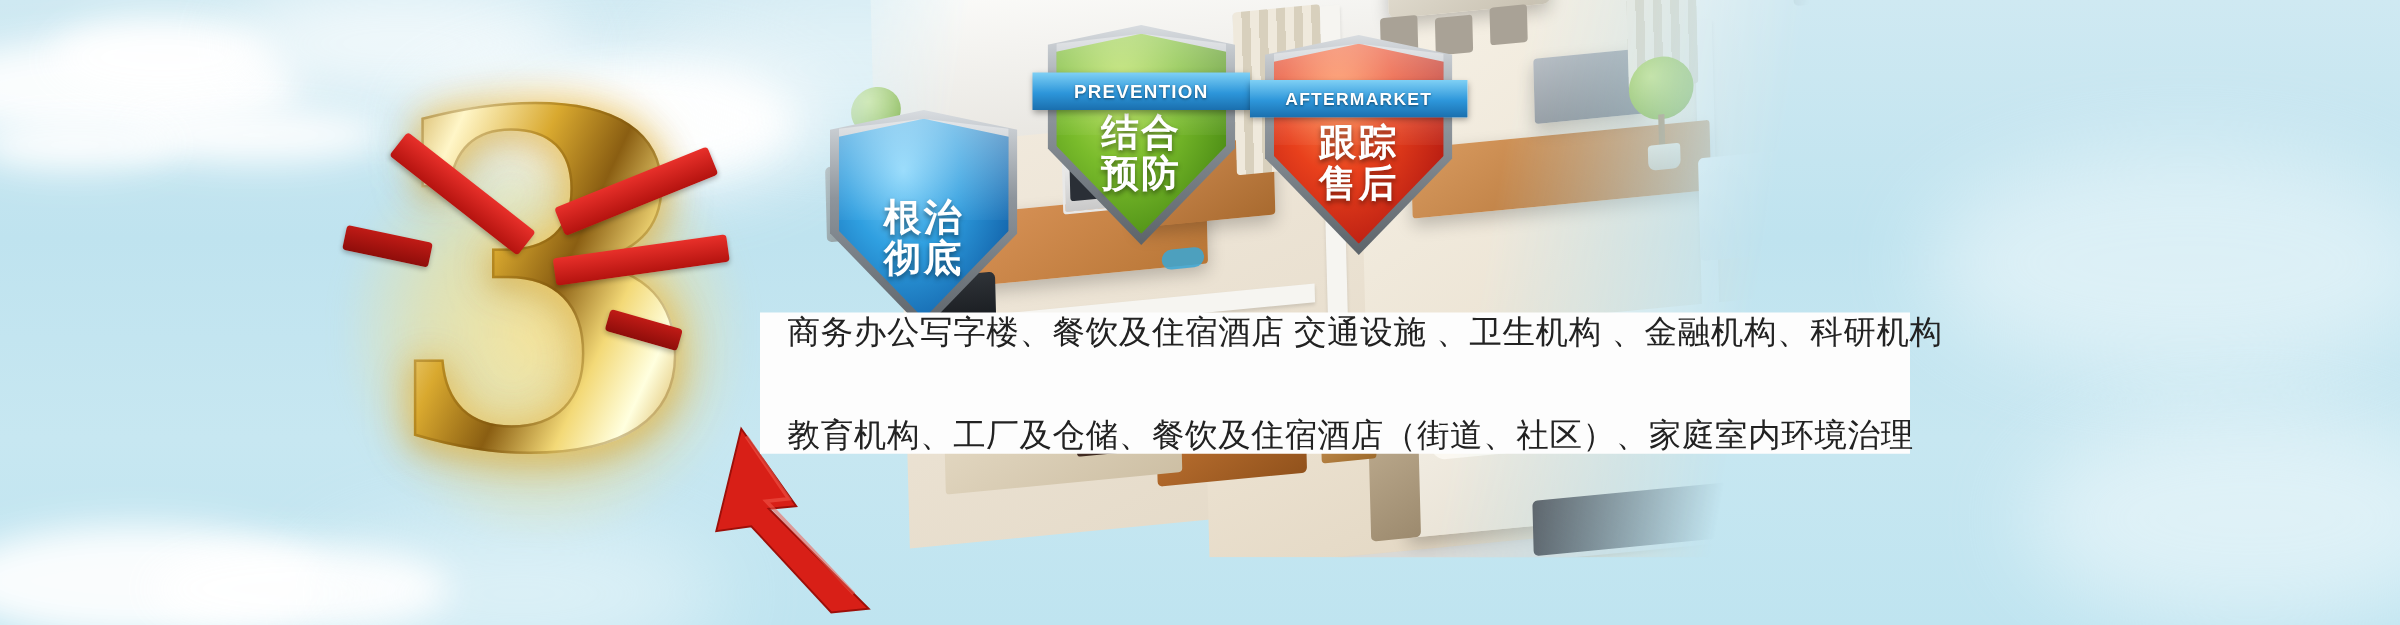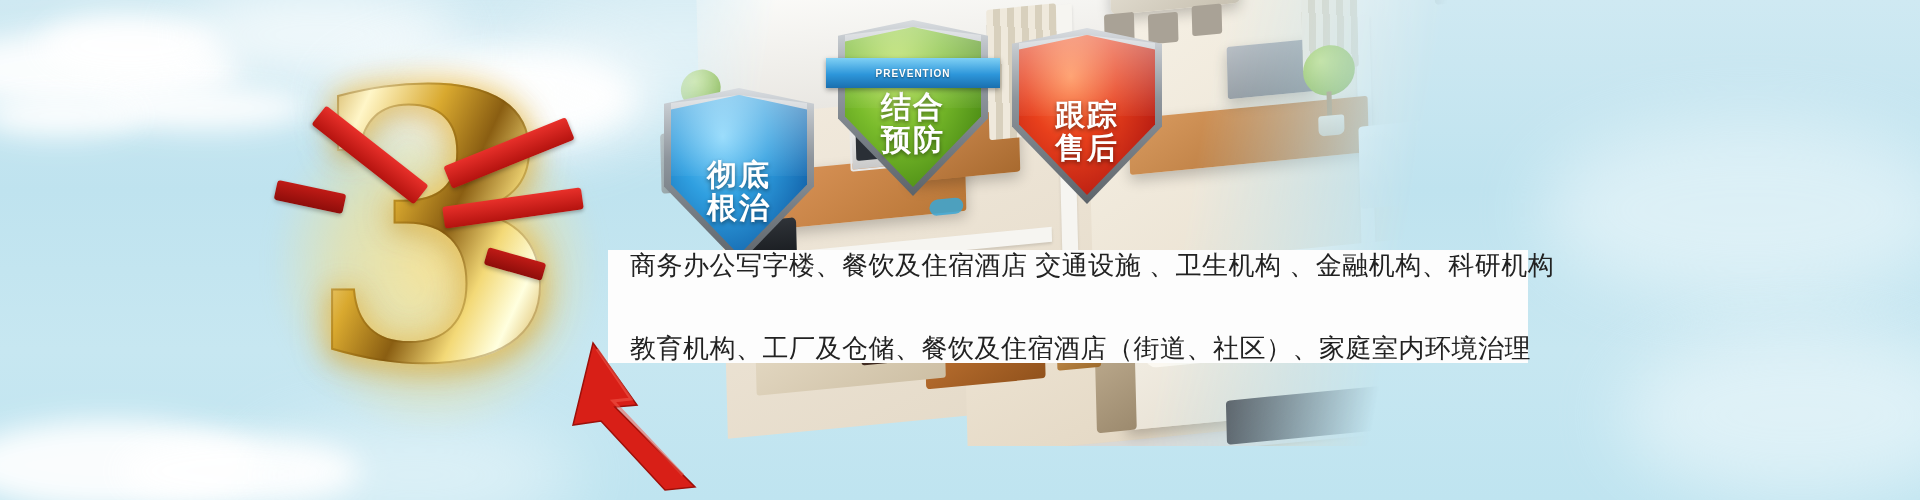--- a/index.html
+++ b/index.html
@@ -82,21 +82,21 @@
     background:linear-gradient(180deg,rgba(255,255,255,.42),rgba(255,255,255,.04));
   }
   .shield .sash{
     position:absolute;left:-12px;right:-12px;height:30px;
     display:flex;align-items:center;justify-content:center;
     font-weight:700;letter-spacing:1px;color:#fff;
     text-shadow:0 1px 2px rgba(0,0,0,.5);
     box-shadow:0 2px 5px rgba(0,0,0,.35);
   }
   .shield.blue .sash{top:36px;font-size:16px;background:linear-gradient(180deg,#f0623a,#cf2a12 55%,#a01d08);}
-  .shield.green .sash{top:38px;font-size:10px;background:linear-gradient(180deg,#7fd0f5,#2d96da 55%,#1a6fae);}
+  .shield.green .sash{top:38px;font-size:15px;background:linear-gradient(180deg,#7fd0f5,#2d96da 55%,#1a6fae);}
   .shield.red .sash{top:36px;font-size:14px;background:linear-gradient(180deg,#7fd0f5,#2d96da 55%,#1a6fae);}
   .shield .cn{
     position:absolute;left:0;right:0;top:70px;
     text-align:center;color:#fff;font-weight:700;font-size:30px;line-height:1.1;
     text-shadow:0 2px 4px rgba(0,0,0,.45);letter-spacing:2px;
   }
   .shield .cn span{display:block;}
 
   
   .panel{
@@ -245,22 +245,22 @@
   <svg class="arrow" viewBox="0 0 170 160">
     <path d="M48 8 L92 70 L70 72 L150 152 L120 155 L56 86 L28 90 Z" fill="#d81f17" stroke="#9d0f09" stroke-width="1.5"></path>
     <path d="M52 14 L86 64 L68 66 L138 140" fill="none" stroke="#f2594d" stroke-width="3" opacity=".55"></path>
   </svg>
 
   <div class="shield blue" style="left:664px;top:88px;">
     <div class="rim"></div>
     <div class="face"></div>
     <div class="gloss"></div>
     <div class="cn">
+      <span>根治</span>
       <span>彻底</span>
-      <span>根治</span>
     </div>
   </div>
 
   <div class="shield green" style="left:838px;top:20px;">
     <div class="rim"></div>
     <div class="face"></div>
     <div class="gloss"></div>
     <div class="cn">
       <span>结合</span>
       <span>预防</span>
@@ -269,20 +269,21 @@
   </div>
 
   <div class="shield red" style="left:1012px;top:28px;">
     <div class="rim"></div>
     <div class="face"></div>
     <div class="gloss"></div>
     <div class="cn">
       <span>跟踪</span>
       <span>售后</span>
     </div>
+    <div class="sash">AFTERMARKET</div>
   </div>
 
   <div class="panel">
     <p>商务办公写字楼、餐饮及住宿酒店 交通设施 、卫生机构 、金融机构、科研机构</p>
     <p>教育机构、工厂及仓储、餐饮及住宿酒店（街道、社区）、家庭室内环境治理</p>
   </div>
 
 
 </div>
 

